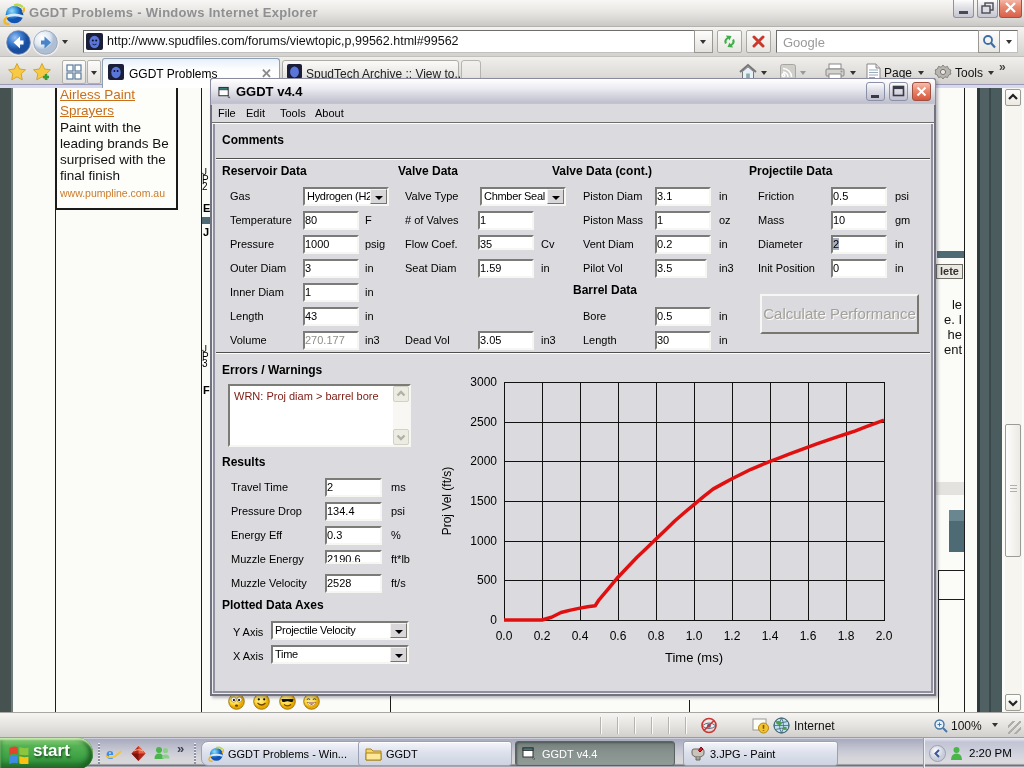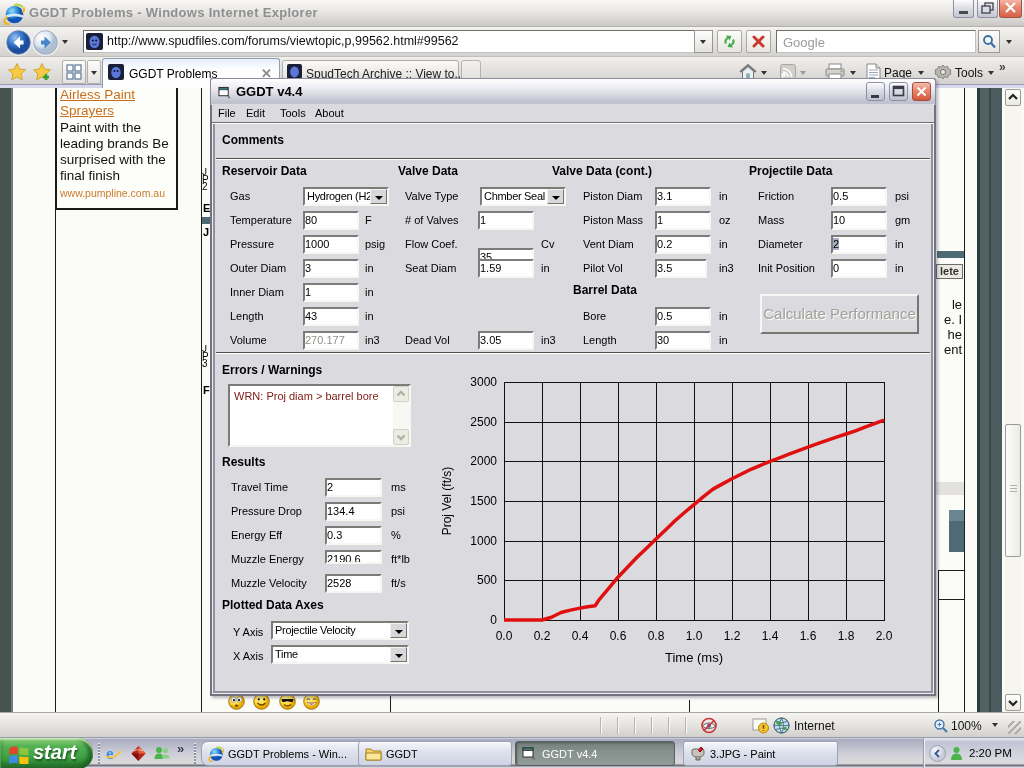--- a/index.html
+++ b/index.html
@@ -172,21 +172,21 @@
 <div class="ab" style="left:694px;top:3px;width:19px;height:23px;background:linear-gradient(#fdfdfd,#e4e2de);border:1px solid #9a9892">
       <div class="caret" style="left:5px;top:9px"></div>
     </div>
 <div class="ab" style="left:717px;top:3px;width:25px;height:23px;background:linear-gradient(#fcfcfb,#e8e6e2);border:1px solid #aaa8a2;border-radius:2px"><svg width="23" height="21" viewBox="0 0 23 21">
         <path d="M7 13 A5 5 0 0 1 9 6.5 L8 4.5 L13.5 5 L11.5 9.5 L10.5 7.8 A3.4 3.4 0 0 0 8.8 12 Z" fill="#3fae49"></path>
         <path d="M16 8 A5 5 0 0 1 14 14.5 L15 16.5 L9.5 16 L11.5 11.5 L12.5 13.2 A3.4 3.4 0 0 0 14.2 9 Z" fill="#3fae49"></path>
       </svg></div>
 <div class="ab" style="left:746px;top:3px;width:25px;height:23px;background:linear-gradient(#fcfcfb,#e8e6e2);border:1px solid #aaa8a2;border-radius:2px"><svg width="23" height="21" viewBox="0 0 23 21">
         <path d="M7 6 L16 15 M16 6 L7 15" stroke="#c93a2e" stroke-width="3" stroke-linecap="round"></path>
       </svg></div>
-<div class="ab" style="left:776px;top:3px;width:200px;height:23px;background:#fff;border:1px solid #888;border-color:#6e6e6e #c0c0c0 #c0c0c0 #6e6e6e">
+<div class="ab" style="left:776px;top:3px;width:242px;height:23px;background:#fff;border:1px solid #888;border-color:#6e6e6e #c0c0c0 #c0c0c0 #6e6e6e">
       <div class="ab" style="left:6px;top:4px;font-size:13px;color:#9a9a9a">Google</div>
     </div>
 <div class="ab" style="left:978px;top:3px;width:22px;height:23px;background:linear-gradient(#fdfdfd,#e8e6e2);border:1px solid #9a9892"><svg width="20" height="21" viewBox="0 0 20 21">
         <circle cx="9" cy="9" r="4" fill="none" stroke="#3a6ea8" stroke-width="1.8"></circle>
         <path d="M12 12 L16 16.5" stroke="#3a6ea8" stroke-width="2.2"></path>
       </svg></div>
 <div class="caret" style="left:1006px;top:13px"></div>
 </div>
 <div class="ab" style="left:0;top:57px;width:1024px;height:31px;background:linear-gradient(#f0efec,#d8d6d2 75%,#cfcdc9)">
 <div class="ab" style="left:0;bottom:0;width:1024px;height:4px;background:#d9d9ee;border-top:1px solid #9a9ab8"></div>
@@ -309,21 +309,21 @@
 <div class="tb" style="left:91px;top:227px;width:56px;height:19px;line-height:15px">43</div>
 <div class="unit" style="left:153px;top:230px">in</div>
 <div class="lbl" style="left:18px;top:254px">Volume</div>
 <div class="tb" style="left:91px;top:251px;width:56px;height:19px;line-height:15px;color:#8e8e8a">270.177</div>
 <div class="unit" style="left:153px;top:254px">in3</div>
 <div class="lbl" style="left:193px;top:110px">Valve Type</div>
 <div class="combo" style="left:268px;top:107px;width:86px;height:19px;line-height:15px;padding-left:2px;letter-spacing:-0.3px">Chmber Seal<div class="cbtn"></div></div>
 <div class="lbl" style="left:193px;top:134px"># of Valves</div>
 <div class="tb" style="left:266px;top:131px;width:56px;height:19px;line-height:15px">1</div>
 <div class="lbl" style="left:193px;top:158px">Flow Coef.</div>
-<div class="tb" style="left:266px;top:168px;width:56px;height:15px;line-height:15px">35</div>
+<div class="tb" style="left:266px;top:155px;width:56px;height:15px;line-height:15px">35</div>
 <div class="unit" style="left:329px;top:158px">Cv</div>
 <div class="lbl" style="left:193px;top:182px">Seat Diam</div>
 <div class="tb" style="left:266px;top:179px;width:56px;height:19px;line-height:15px">1.59</div>
 <div class="unit" style="left:329px;top:182px">in</div>
 <div class="lbl" style="left:193px;top:254px">Dead Vol</div>
 <div class="tb" style="left:266px;top:251px;width:56px;height:19px;line-height:15px">3.05</div>
 <div class="unit" style="left:329px;top:254px">in3</div>
 <div class="lbl" style="left:371px;top:110px">Piston Diam</div>
 <div class="tb" style="left:443px;top:107px;width:56px;height:19px;line-height:15px">3.1</div>
 <div class="unit" style="left:507px;top:110px">in</div>
@@ -465,21 +465,21 @@
 <div class="ab" style="left:1008px;top:8px;width:13px;height:13px;background:repeating-linear-gradient(135deg,transparent 0 3px,#b0aeaa 3px 5px)"></div>
 </div>
 <div class="ab" style="left:0;top:737px;width:1024px;height:31px;background:linear-gradient(#f0f2f8 0px,#a8aabe 1px,#b6b8c8 6px,#c8c9d4 13px,#d5d5da 20px,#d9d9da 25px,#d0d0d2 26px,#72727c 27px,#72727c 28px,#dcdce4 29px,#c2c2ce 31px);border-top:1px solid #9a9cae">
 <div class="ab" style="left:0;top:0;width:93px;height:31px;background:linear-gradient(#98d884,#55b354 25%,#3fa246 60%,#2f8c38 85%,#57a857);border-radius:0 15px 15px 0;box-shadow:inset 0 2px 2px #c8ecb0,inset 0 -4px 5px #1e6424,inset -4px 0 5px #1e5e24">
 <svg class="ab" style="left:8px;top:5px" width="22" height="21" viewBox="0 0 20 19">
         <path d="M1.2 4.5 Q4.5 2.2 8.8 3.6 L8.8 10.2 Q4.5 8.8 1.2 11 Z" fill="#e2442e"></path>
         <path d="M10.3 3.9 Q14.5 5.2 18.6 4.2 L18.6 10.8 Q14.5 11.6 10.3 10.5 Z" fill="#8cc63f"></path>
         <path d="M1.2 12.6 Q4.5 10.4 8.8 11.8 L8.8 18.4 Q4.5 17 1.2 19.2 Z" fill="#3f8ce8"></path>
         <path d="M10.3 12.1 Q14.5 13.4 18.6 12.4 L18.6 19 Q14.5 19.8 10.3 18.7 Z" fill="#fbc20f"></path>
       </svg>
-<div class="ab" style="left:33px;top:3px;font-size:20px;font-weight:bold;font-style:italic;color:#fff;text-shadow:1px 2px 2px #1e5522">start</div>
+<div class="ab" style="left:33px;top:3px;font-size:17px;font-weight:bold;color:#fff;text-shadow:1px 2px 2px #1e5522">start</div>
 </div>
 <div class="ab" style="left:98px;top:5px;width:2px;height:21px;background:repeating-linear-gradient(#eef0f5 0 1px,#8d92a4 1px 3px)"></div>
 <svg class="ab" style="left:104px;top:6px" width="19" height="19" viewBox="0 0 19 19">
       <text x="2" y="15" font-family="Liberation Serif" font-weight="bold" font-size="17" fill="#3a8ee8">e</text>
       <path d="M2 12 Q9 16.5 17 7" fill="none" stroke="#f4c430" stroke-width="1.8"></path>
     </svg>
 <svg class="ab" style="left:130px;top:7px" width="17" height="17" viewBox="0 0 17 17">
       <path d="M8.5 1 L15.5 8.5 L8.5 16 L1.5 8.5 Z" fill="#b42418"></path>
       <path d="M8.5 1 L15.5 8.5 L8.5 8.5 Z" fill="#e86040"></path>
       <path d="M8.5 8.5 L8.5 16 L1.5 8.5 Z" fill="#7a1410"></path>

